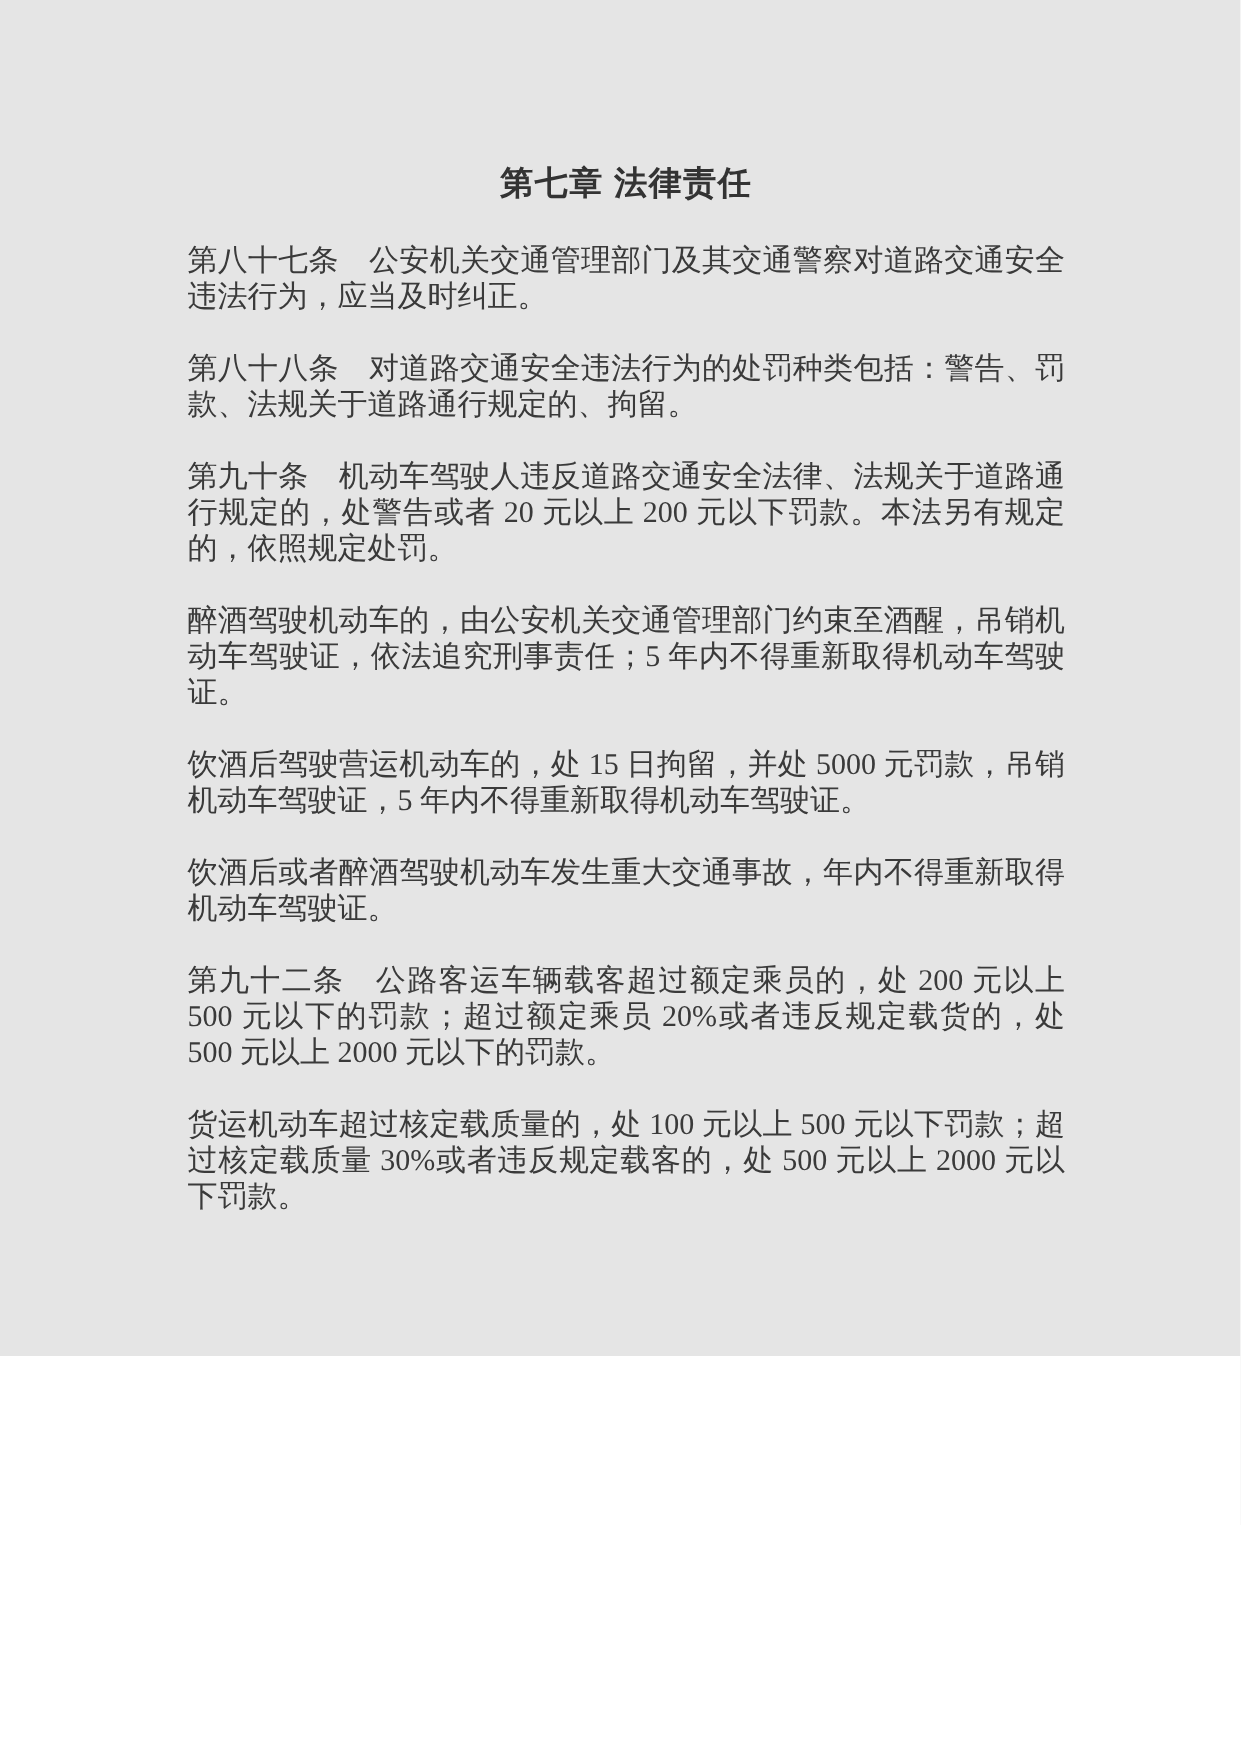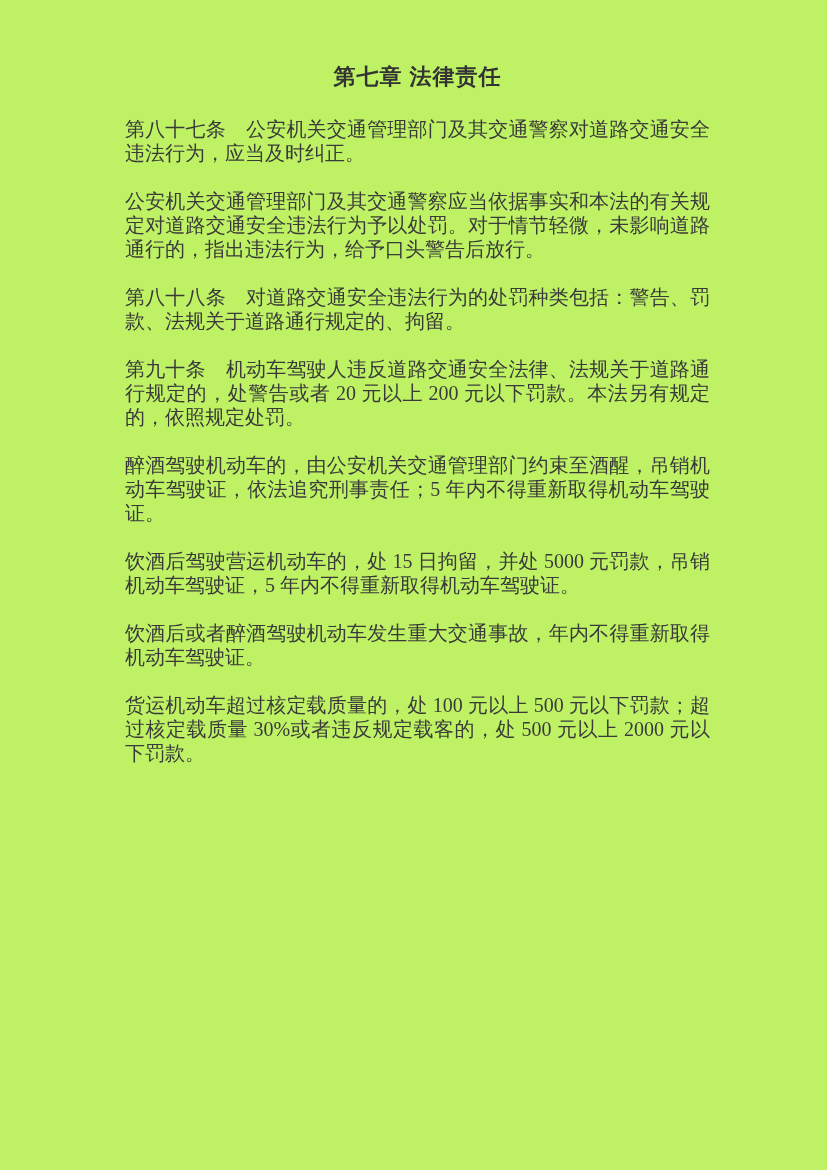--- a/index.html
+++ b/index.html
@@ -9,23 +9,23 @@
   }
   body {
     width: 827px;
     height: 1170px;
     overflow: hidden;
     position: relative;
   }
   .page {
     box-sizing: border-box;
     width: 827px;
-    height: 1170px;
-    background: #bef264;
-    padding: 61px 117px 0 125px;
+    height: 904px;
+    background: #e5e5e5;
+    padding: 106px 117px 0 125px;
   }
   .chapter-title {
     margin: 0;
     font-family: "Liberation Sans", sans-serif;
     font-weight: bold;
     font-size: 22px;
     line-height: 32px;
     text-align: center;
     color: #333333;
     letter-spacing: 1px;
@@ -40,21 +40,21 @@
   }
 </style>
 </head>
 <body>
 
 <div class="page">
   <h1 class="chapter-title">第七章 法律责任</h1>
 
   <div class="body-text">
     <p>第八十七条　公安机关交通管理部门及其交通警察对道路交通安全违法行为，应当及时纠正。</p>
-    <p>公安机关交通管理部门及其交通警察应当依据事实和本法的有关规定对道路交通安全违法行为予以处罚。对于情节轻微，未影响道路通行的，指出违法行为，给予口头警告后放行。</p>
     <p>第八十八条　对道路交通安全违法行为的处罚种类包括：警告、罚款、法规关于道路通行规定的、拘留。</p>
     <p>第九十条　机动车驾驶人违反道路交通安全法律、法规关于道路通行规定的，处警告或者 20 元以上 200 元以下罚款。本法另有规定的，依照规定处罚。</p>
     <p>醉酒驾驶机动车的，由公安机关交通管理部门约束至酒醒，吊销机动车驾驶证，依法追究刑事责任；5 年内不得重新取得机动车驾驶证。</p>
     <p>饮酒后驾驶营运机动车的，处 15 日拘留，并处 5000 元罚款，吊销机动车驾驶证，5 年内不得重新取得机动车驾驶证。</p>
     <p>饮酒后或者醉酒驾驶机动车发生重大交通事故，年内不得重新取得机动车驾驶证。</p>
+    <p>第九十二条　公路客运车辆载客超过额定乘员的，处 200 元以上 500 元以下的罚款；超过额定乘员 20%或者违反规定载货的，处 500 元以上 2000 元以下的罚款。</p>
     <p>货运机动车超过核定载质量的，处 100 元以上 500 元以下罚款；超过核定载质量 30%或者违反规定载客的，处 500 元以上 2000 元以下罚款。</p>
   </div>
 </div>
 
 </body></html>

